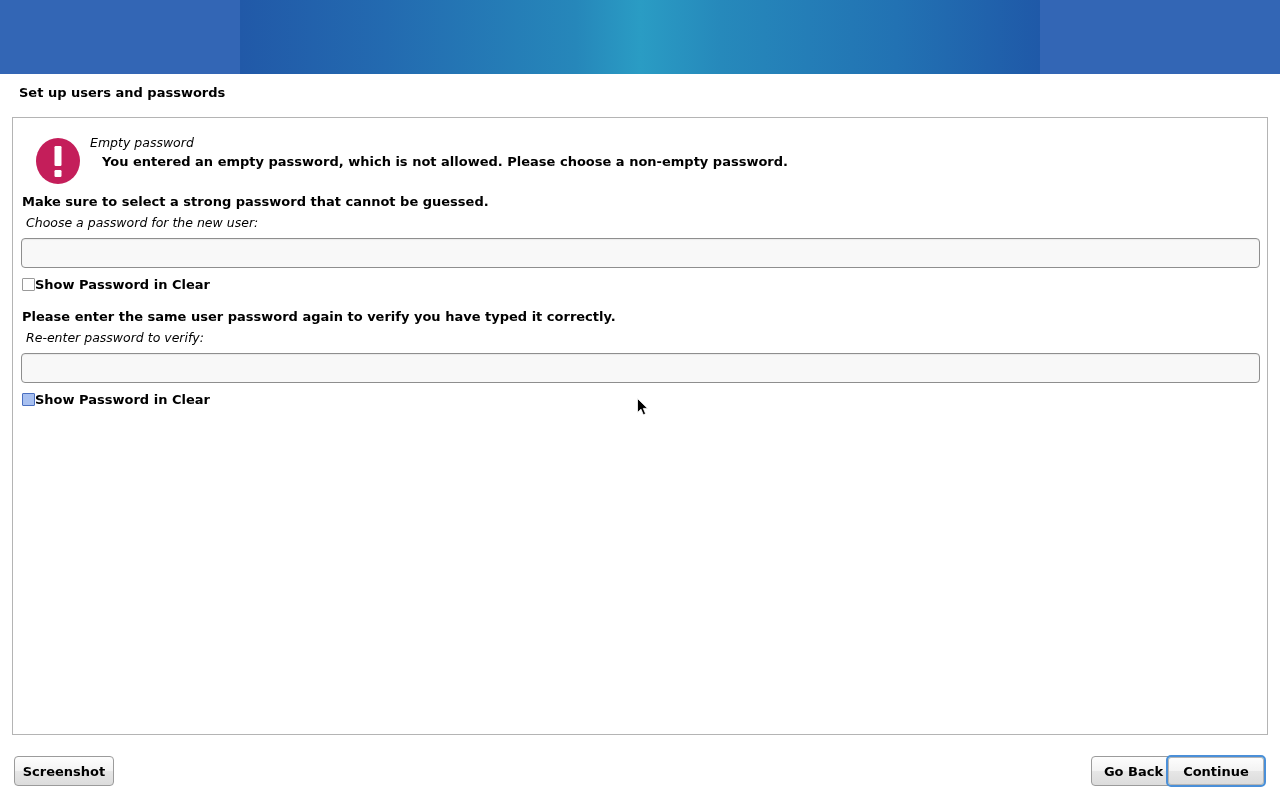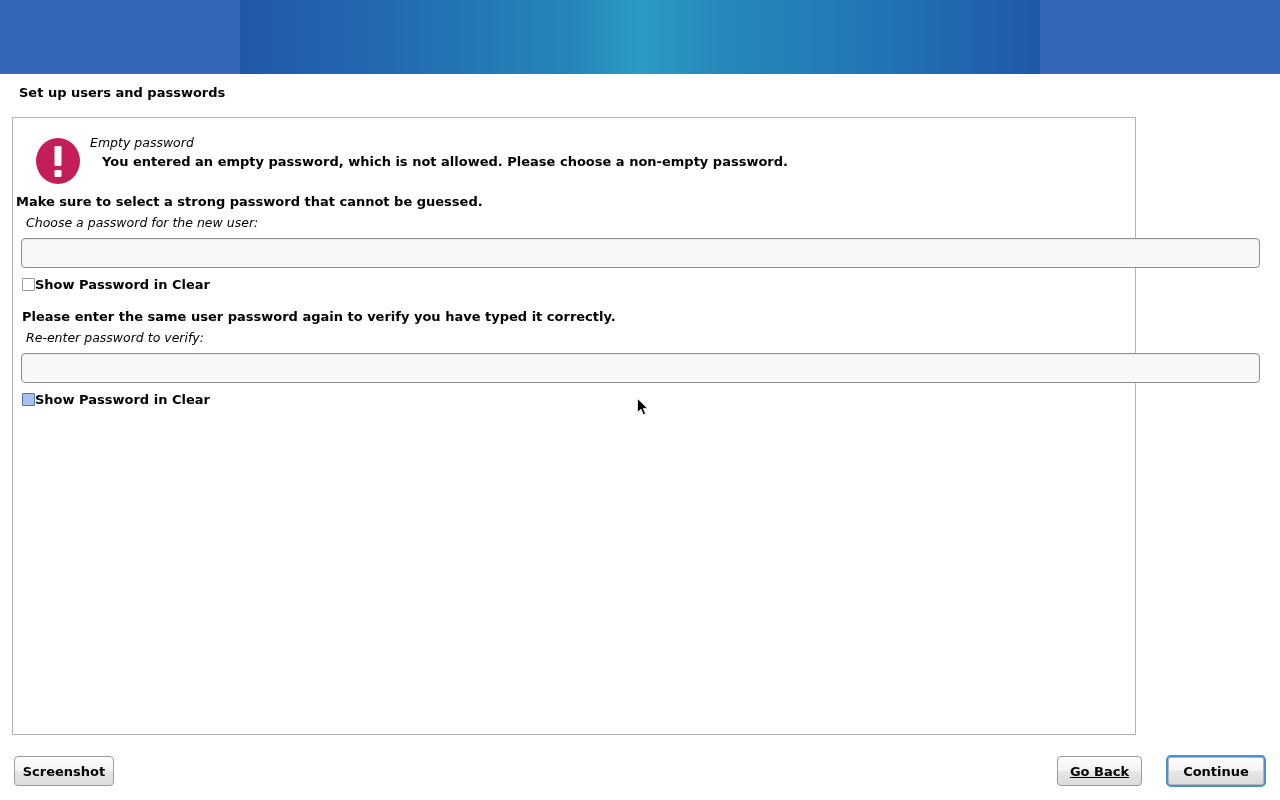--- a/index.html
+++ b/index.html
@@ -63,21 +63,21 @@
     color: #000000;
     letter-spacing: 0px;
     white-space: nowrap;
   }
 
   
   .main-panel {
     position: absolute;
     left: 12px;
     top: 117px;
-    width: 1124px;
+    width: 1256px;
     height: 618px;
     border: 1px solid #b4b4b4;
     background: #ffffff;
     box-sizing: border-box;
   }
 
   
   .error-block {
     position: absolute;
     left: 9px;
@@ -114,21 +114,21 @@
 
   
   .form-area {
     position: absolute;
     left: 0;
     top: 0;
     width: 1256px;
   }
   .strong-note {
     position: absolute;
-    left: 3px;
+    left: 9px;
     top: 76px;
     font-size: 13px;
     font-weight: bold;
     color: #000000;
     white-space: nowrap;
   }
   .field-label {
     position: absolute;
     font-size: 12.5px;
     font-style: italic;
@@ -208,21 +208,21 @@
     font-size: 13px;
     font-weight: bold;
     color: #000000;
     cursor: default;
     padding: 0;
     display: flex;
     align-items: center;
     justify-content: center;
   }
   .btn-screenshot { left: 14px; top: 756px; width: 100px; }
-  .btn-goback     { left: 1057px; top: 756px; width: 85px; text-decoration: underline; }
+  .btn-goback     { left: 1091px; top: 756px; width: 85px; }
   .btn-continue {
     left: 1166px; top: 755px; width: 100px; height: 32px;
     border: 2px solid #4a8fd8;
     border-radius: 5px;
   }
   .btn-continue .btn-inner {
     width: 100%;
     height: 100%;
     border: 1px solid #b5b5b5;
     border-radius: 3px;

